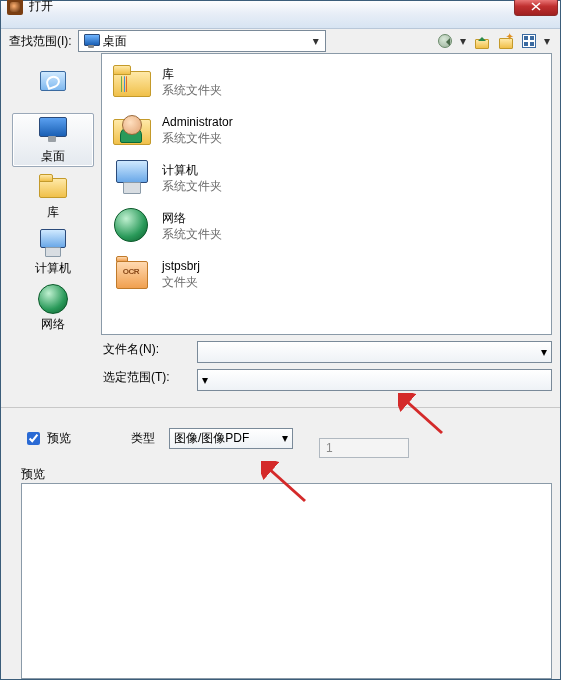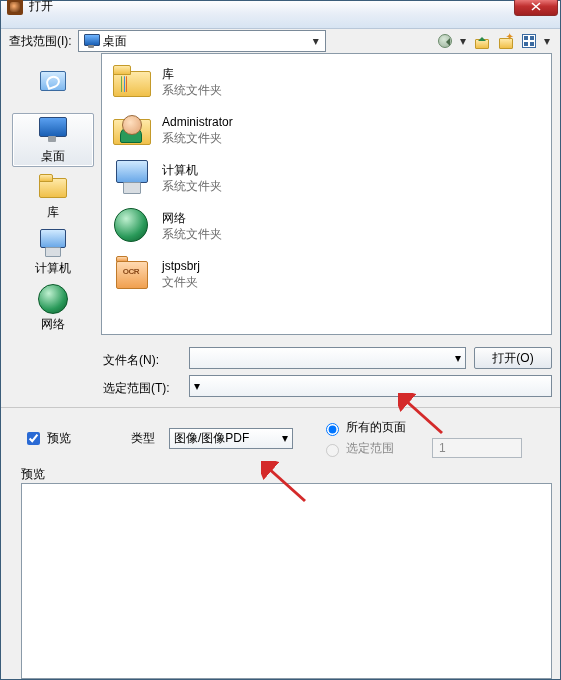--- a/index.html
+++ b/index.html
@@ -54,21 +54,21 @@
   .bi-user:after{content:"";position:absolute;left:10px;top:4px;width:18px;height:18px;border-radius:50%;background:radial-gradient(circle at 40% 35%,#ffe0c0,#e0a070);border:1px solid #9a6a3a}
   .bi-user .body{position:absolute;left:8px;top:16px;width:22px;height:16px;background:#2a9a5a;border-radius:8px 8px 2px 2px;border:1px solid #0a6a3a}
   .bi-comp:before{content:"";position:absolute;left:4px;top:1px;width:30px;height:21px;background:linear-gradient(#cfe9ff,#6aa8e8);border:1px solid #2a4a7a;border-radius:2px}
   .bi-comp:after{content:"";position:absolute;left:11px;top:23px;width:16px;height:10px;background:#d8dde2;border:1px solid #8a9aa8;border-radius:1px}
   .bi-net{width:34px;height:34px;border-radius:50%;background:radial-gradient(circle at 35% 30%,#bff0d0,#2a9a5a 60%,#0a5a2a);border:1px solid #0a5a2a;position:absolute;left:2px;top:1px}
   .bi-ocr:before{content:"";position:absolute;left:4px;top:6px;width:30px;height:26px;background:linear-gradient(#ffd9b0,#f0a050);border:1px solid #c07a2a;border-radius:2px}
   .bi-ocr:after{content:"OCR";position:absolute;left:4px;top:12px;width:30px;text-align:center;font-size:8px;color:#8a4a1a;font-weight:bold;letter-spacing:-0.5px}
   .bi-ocr .tab{position:absolute;left:4px;top:1px;width:12px;height:6px;background:linear-gradient(#ffd9b0,#f0a050);border:1px solid #c07a2a;border-radius:2px 2px 0 0}
   
   .fields{padding:6px 8px 10px 102px;border-bottom:1px solid #c8c8c8}
-  .frow{display:flex;align-items:flex-end;gap:8px;height:28px}
+  .frow{display:flex;align-items:flex-start;gap:16px;height:28px}
   .frow .flbl{width:78px;white-space:nowrap}
   .frow .fcombo{flex:1;height:22px;border:1px solid #7a8a99;background:linear-gradient(#fff,#eef2f6);display:flex;align-items:center;padding:0 4px;gap:4px}
   .frow .fcombo .val{flex:1;overflow:hidden}
   .btn{width:78px;height:22px;border:1px solid #7a8a99;background:linear-gradient(#fdfdfd,#e4e9ef);border-radius:2px;display:flex;align-items:center;justify-content:center}
   
   .lower{padding:10px 8px 0 22px;display:flex;flex-direction:column;gap:8px}
   .lrow{display:flex;align-items:center;gap:14px}
   .chk{display:flex;align-items:center;gap:4px}
   .chk input{accent-color:#2a6ad4}
   .radiogroup{display:flex;flex-direction:column;gap:4px}
@@ -225,21 +225,20 @@
     </div>
   </div>
 
   <div class="fields">
     <div class="frow">
       <span class="flbl">文件名(N):</span>
       <div class="fcombo">
         <span class="val"></span>
         <span class="arrow">▾</span>
       </div>
-      <div class="btn">打开(O)</div>
     </div>
     <div class="frow">
       <span class="flbl">选定范围(T):</span>
       <div class="fcombo">
         <span class="arrow">▾</span>
       </div>
     </div>
   </div>
 
   <div class="lower">
@@ -247,30 +246,20 @@
       <label class="chk">
         <input type="checkbox" checked="" style="">
         <span>预览</span>
       </label>
       <span style="width:32px"></span>
       <span>类型</span>
       <div class="small-combo">
         <span>图像/图像PDF</span>
         <span class="arrow">▾</span>
       </div>
-      <div class="radiogroup" style="margin-left:14px">
-        <label class="radio">
-          <input type="radio" name="pr" checked="" style="">
-          <span>所有的页面</span>
-        </label>
-        <label class="radio dis">
-          <input type="radio" name="pr" disabled="" style="">
-          <span>选定范围</span>
-        </label>
-      </div>
       <div class="rangeinput" style="margin-left:12px;margin-top:20px">
         <span>1</span>
       </div>
     </div>
     <span style="margin-left:-2px">预览</span>
   </div>
   <div class="preview-area"></div>
 
   <div class="redarrow" style="left:397px;top:392px">
     <svg width="48" height="42">

